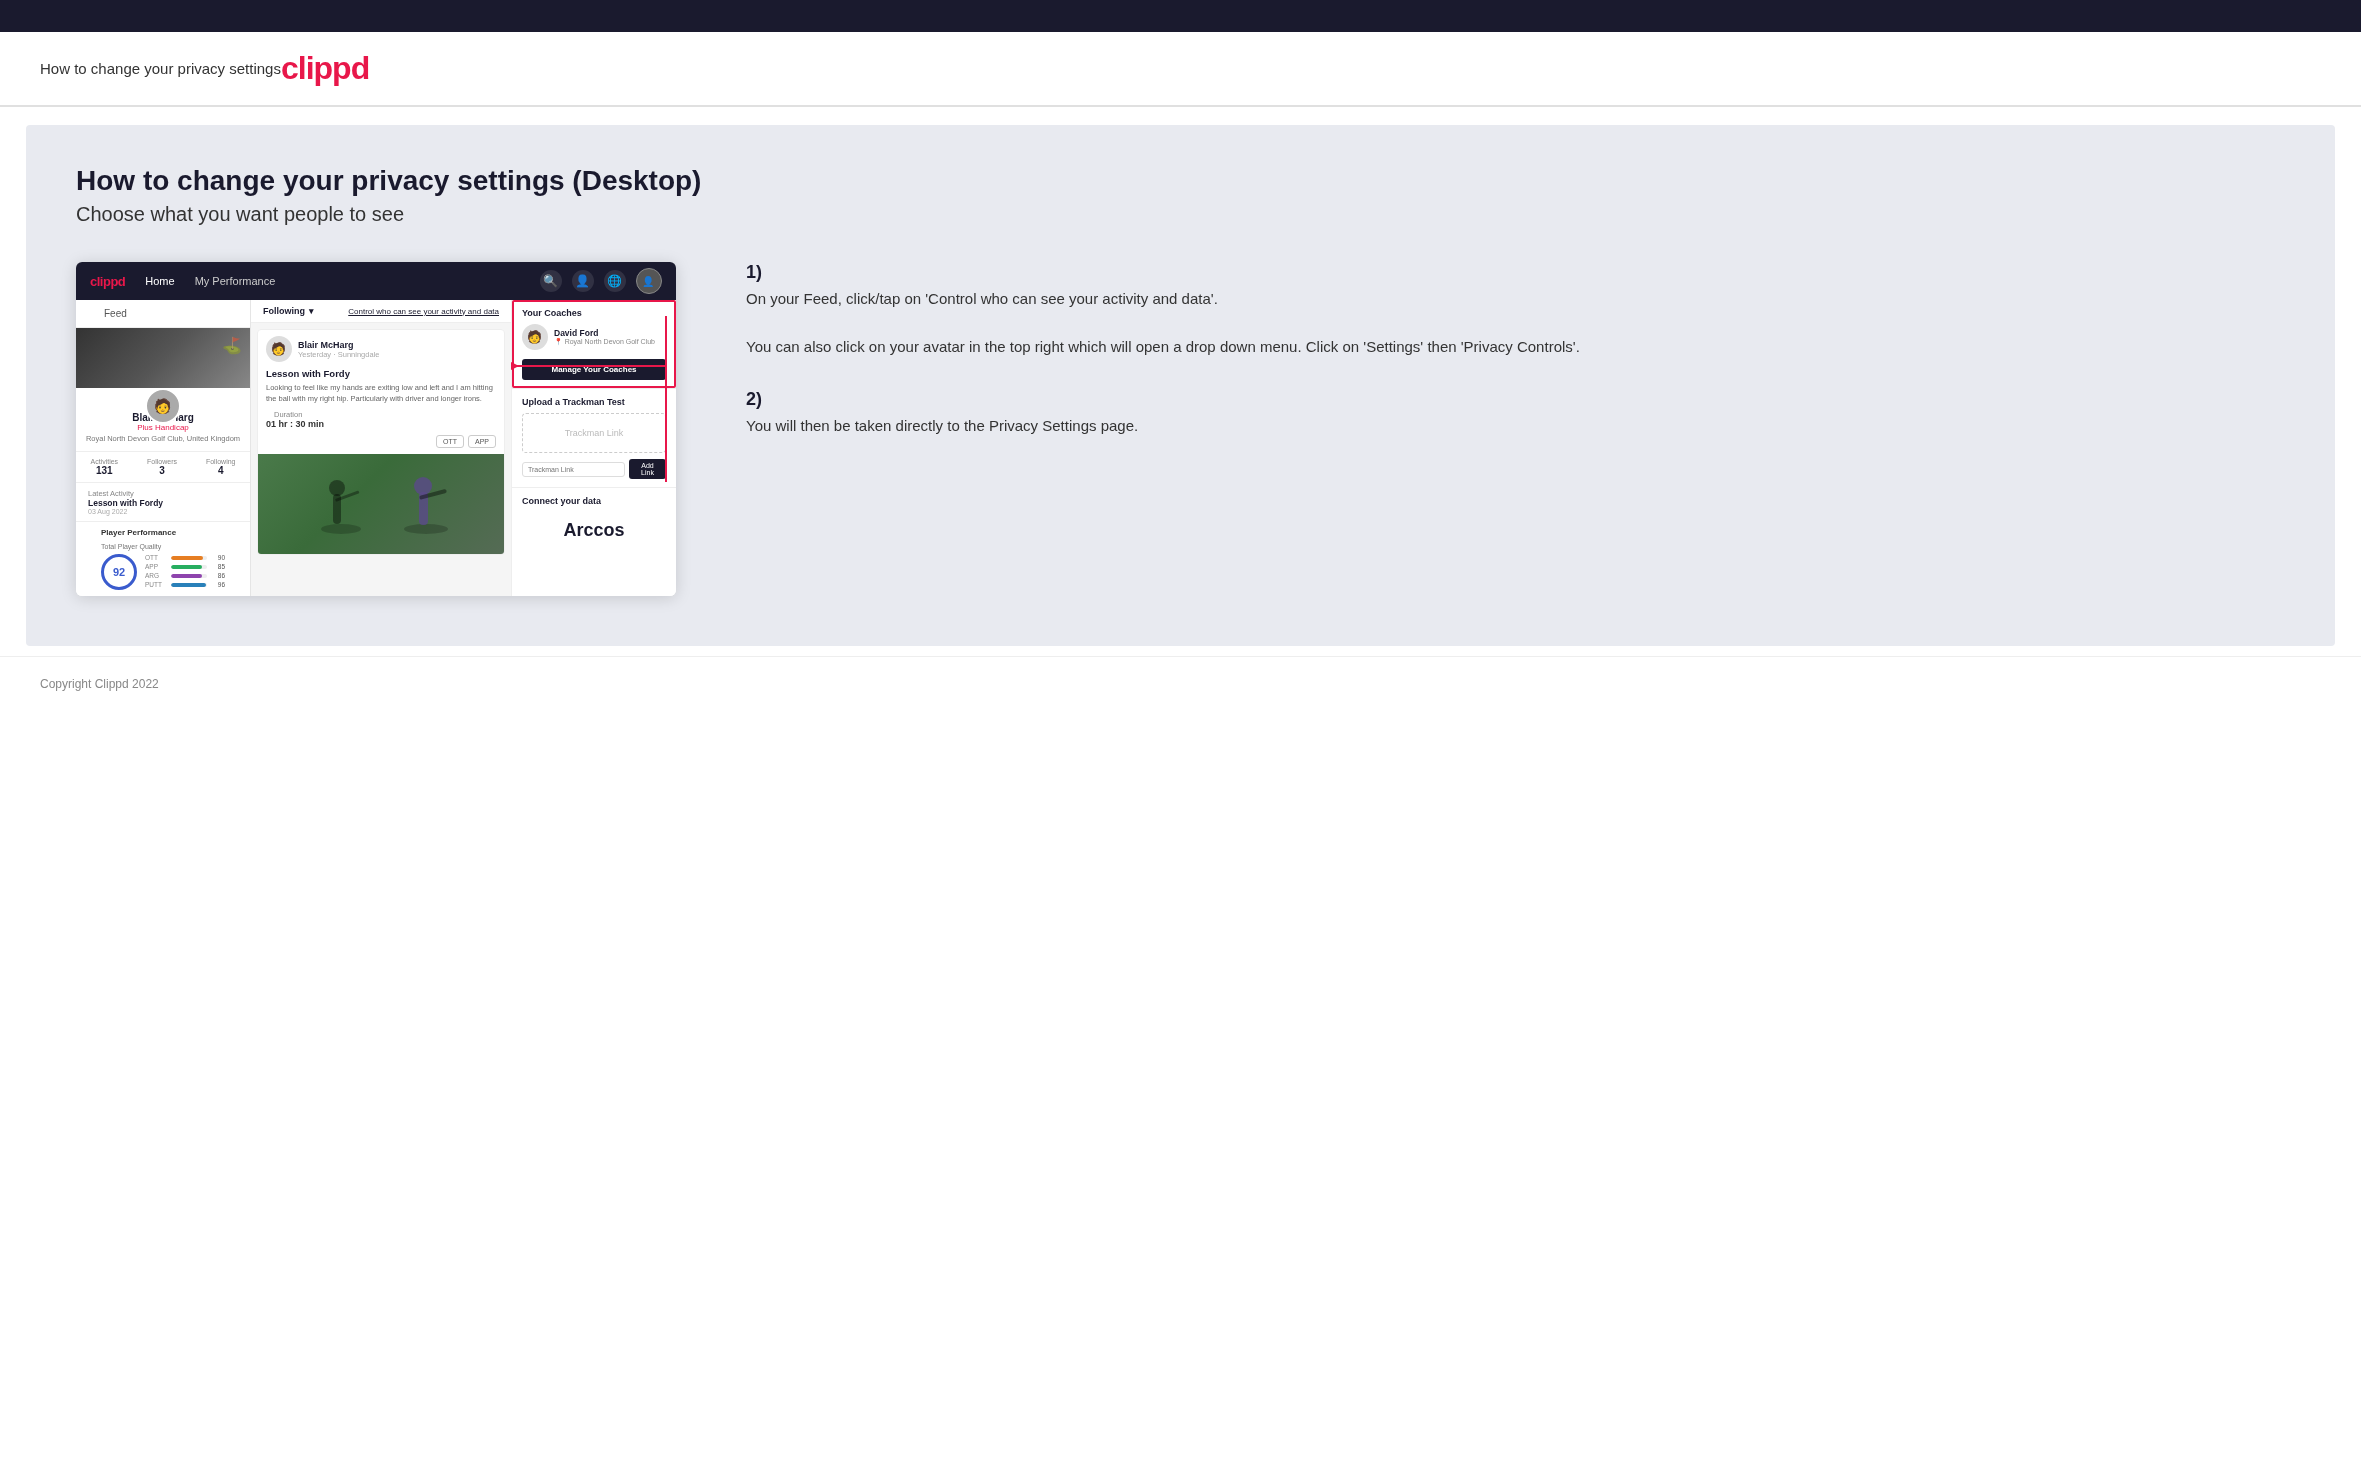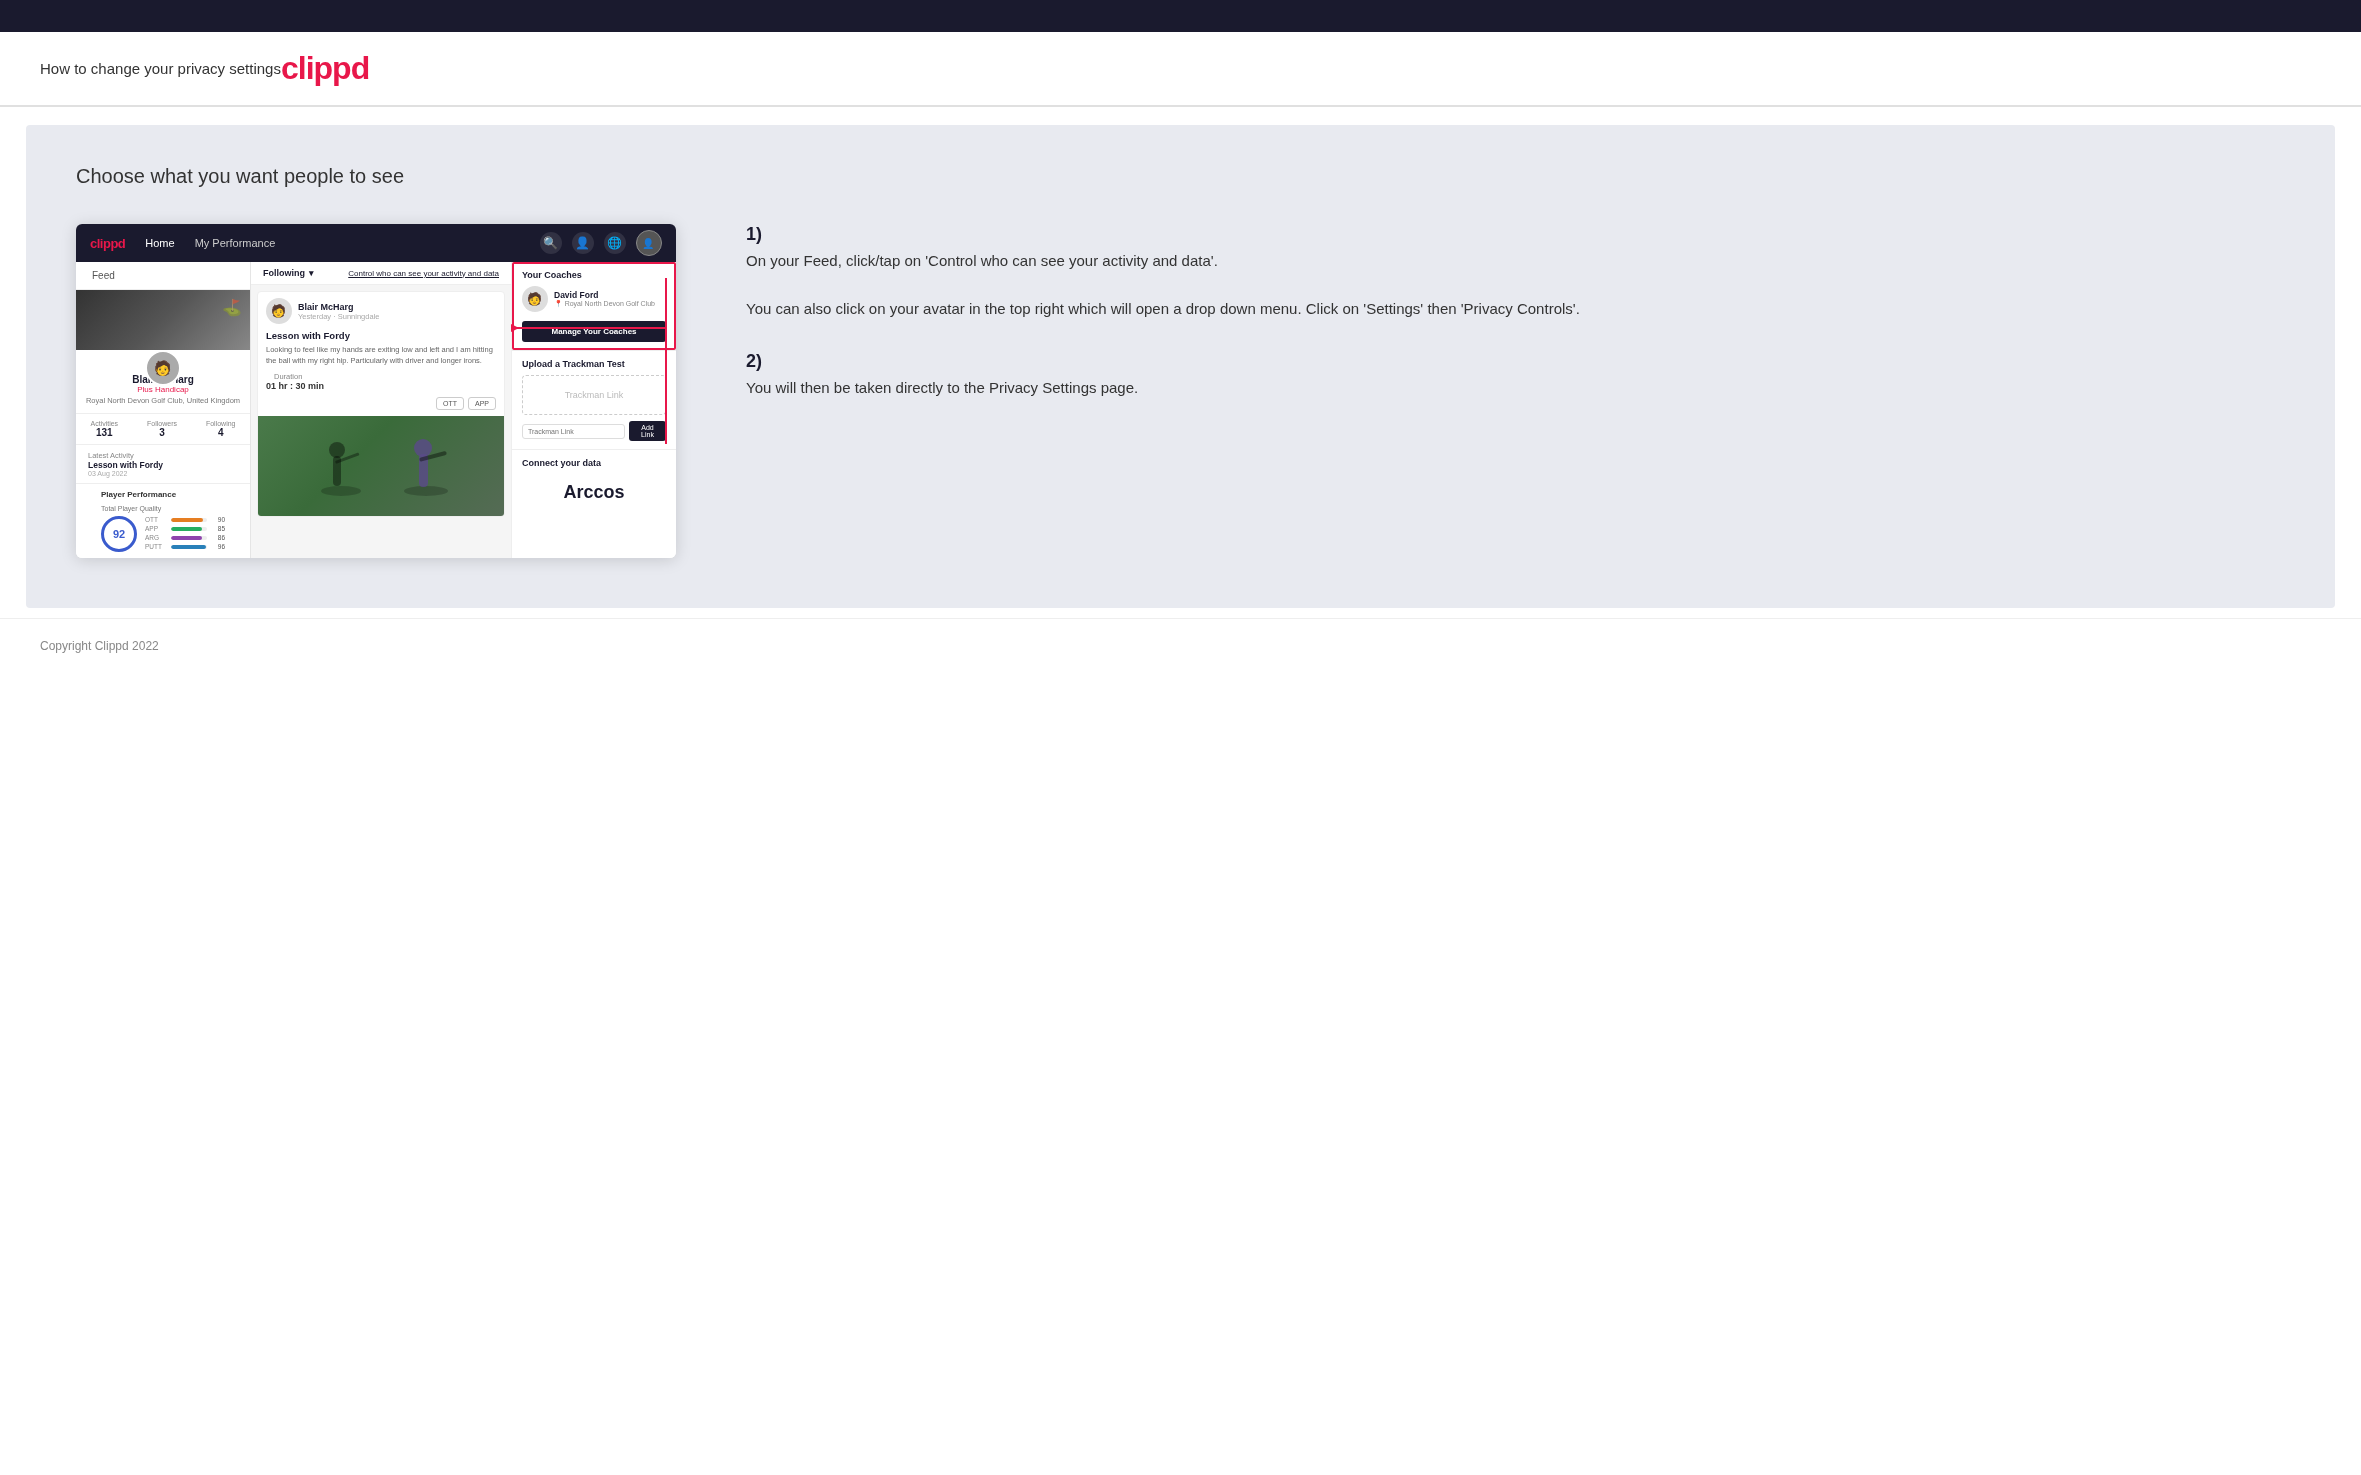--- a/index.html
+++ b/index.html
@@ -131,21 +131,21 @@
 
     
     .app-sidebar {
       width: 175px;
       background: #fff;
       border-right: 1px solid #e5e5e5;
       flex-shrink: 0;
     }
 
     .app-feed-tab {
-      padding: 8px 16px;
+      padding: 8px 28px;
       font-size: 10px;
       color: #555;
       border-bottom: 1px solid #eee;
     }
 
     .profile-header-img {
       width: 100%;
       height: 60px;
       background: linear-gradient(135deg, #333 0%, #555 50%, #888 100%);
       position: relative;
@@ -575,20 +575,21 @@
 <body>
 
 <div class="top-bar"></div>
 
 <div class="site-header">
   <span class="site-header-title">How to change your privacy settings</span>
   <span class="clippd-logo">clippd</span>
 </div>
 
 <div class="main-content">
+  <div class="page-heading">How to change your privacy settings (Desktop)</div>
   <div class="page-subheading">Choose what you want people to see</div>
 
   <div class="app-screenshot-area">
 
     <div class="screenshot-wrapper">
 
       <div class="mock-app">
 
         <div class="app-nav">
           <span class="app-logo">clippd</span>

